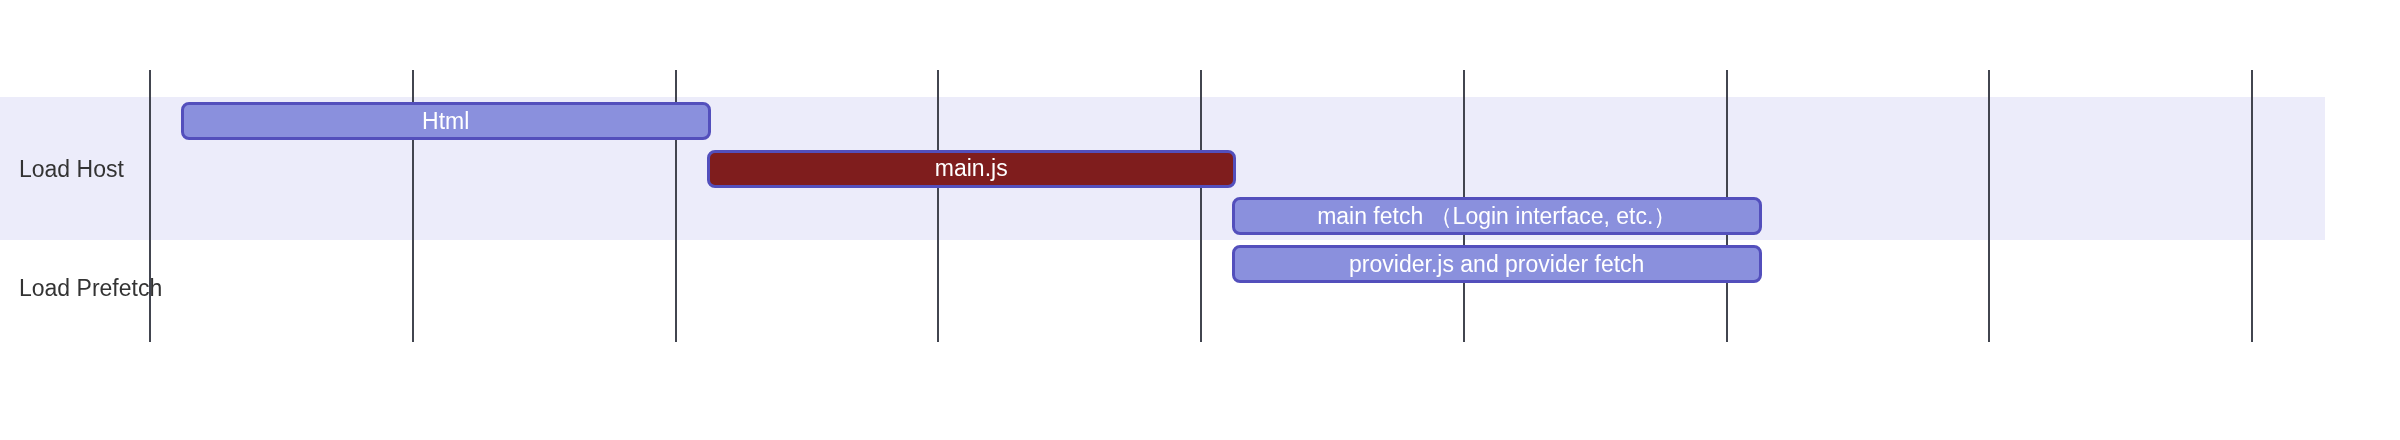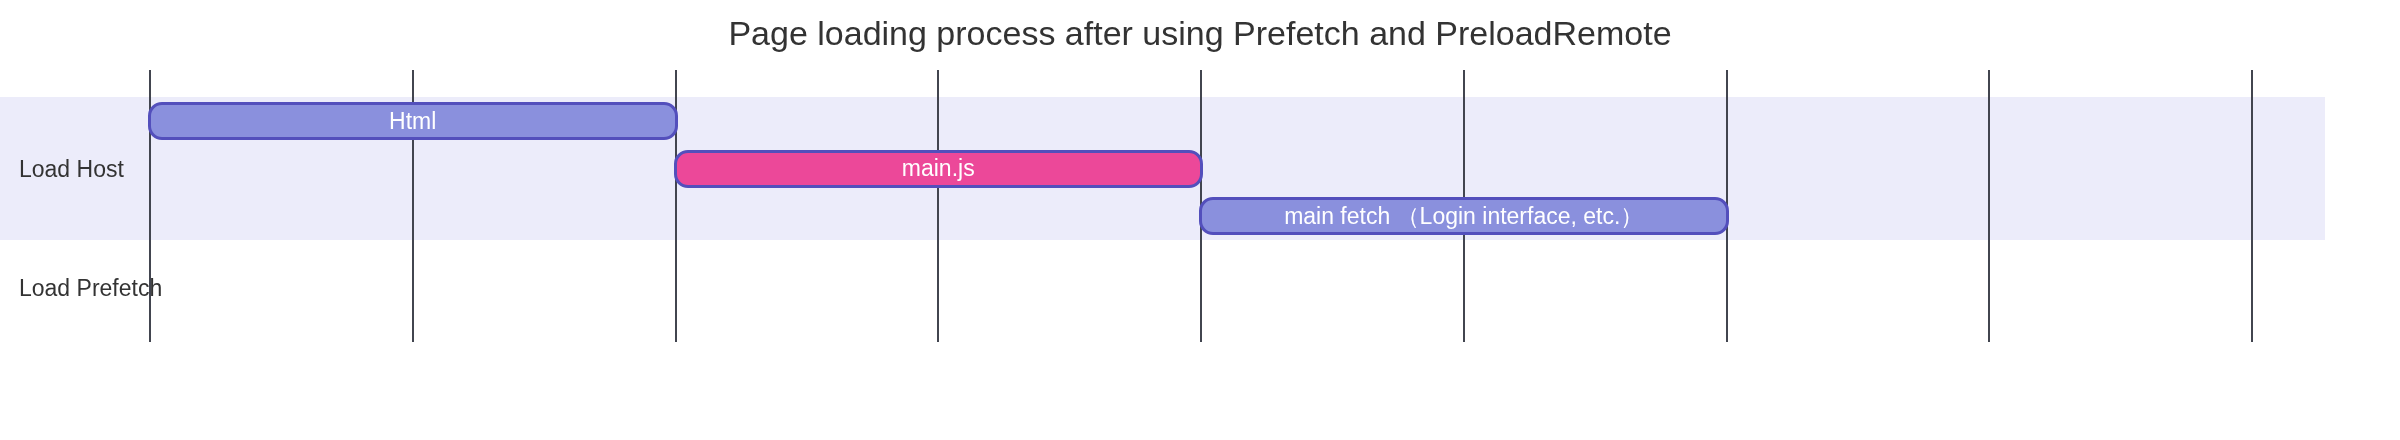--- a/index.html
+++ b/index.html
@@ -51,53 +51,56 @@
     z-index: 3;
     font-size: 23px;
     color: #333333;
     transform: translateY(-50%);
     white-space: nowrap;
   }
   .task-bar {
     position: absolute;
     z-index: 4;
     box-sizing: border-box;
-    border-radius: 14px;
+    border-radius: 8px;
     border-style: solid;
     border-width: 3px;
     display: flex;
     align-items: center;
     justify-content: center;
+    margin-left: 33px;
   }
   .task-label {
     font-size: 23px;
     white-space: nowrap;
   }
 </style>
 </head>
 <body>
 
 <div class="gantt-chart" style="background: rgb(255, 255, 255);">
-  <div class="chart-title" style="color: rgb(51, 51, 51);">Page loading process after using Prefetch and PreloadRemote</div>
   <div class="plot-area" id="plot">
       <div class="section-band" style="left: 0px; top: 97px; width: 2325px; height: 143.1px; background: rgb(236, 236, 250);"></div>
       <div class="grid-line" style="left: 149px; top: 70px; height: 272px; background: rgb(66, 69, 79);"></div>
       <div class="grid-line" style="left: 411.75px; top: 70px; height: 272px; background: rgb(66, 69, 79);"></div>
       <div class="grid-line" style="left: 674.5px; top: 70px; height: 272px; background: rgb(66, 69, 79);"></div>
       <div class="grid-line" style="left: 937.25px; top: 70px; height: 272px; background: rgb(66, 69, 79);"></div>
       <div class="grid-line" style="left: 1200px; top: 70px; height: 272px; background: rgb(66, 69, 79);"></div>
       <div class="grid-line" style="left: 1462.75px; top: 70px; height: 272px; background: rgb(66, 69, 79);"></div>
       <div class="grid-line" style="left: 1725.5px; top: 70px; height: 272px; background: rgb(66, 69, 79);"></div>
       <div class="grid-line" style="left: 1988.25px; top: 70px; height: 272px; background: rgb(66, 69, 79);"></div>
       <div class="grid-line" style="left: 2251px; top: 70px; height: 272px; background: rgb(66, 69, 79);"></div>
       <div class="section-label" style="left: 19px; top: 168.55px; color: rgb(51, 51, 51);">Load Host</div>
       <div class="task-bar" style="left: 148px; top: 102px; width: 529.5px; height: 38px; background: rgb(138, 144, 221); border-color: rgb(83, 79, 188);">
         <span class="task-label" style="color: rgb(255, 255, 255);">Html</span>
       </div>
-      <div class="task-bar" style="left: 673.5px; top: 149.7px; width: 529.5px; height: 38px; background: #ec4899; border-color: rgb(83, 79, 188);">
+      <div class="task-bar" style="left: 673.5px; top: 149.7px; width: 529.5px; height: 38px; background: #7f1d1d; border-color: rgb(83, 79, 188);">
         <span class="task-label" style="color: rgb(255, 255, 255);">main.js</span>
       </div>
       <div class="task-bar" style="left: 1199px; top: 197.4px; width: 529.5px; height: 38px; background: rgb(138, 144, 221); border-color: rgb(83, 79, 188);">
         <span class="task-label" style="color: rgb(255, 255, 255);">main fetch （Login interface, etc.）</span>
       </div>
       <div class="section-label" style="left: 19px; top: 287.8px; color: rgb(51, 51, 51);">Load Prefetch</div>
+      <div class="task-bar" style="left: 1199px; top: 245.1px; width: 529.5px; height: 38px; background: rgb(138, 144, 221); border-color: rgb(83, 79, 188);">
+        <span class="task-label" style="color: rgb(255, 255, 255);">provider.js and provider fetch</span>
+      </div>
     </div>
 </div>
 
 </body></html>

